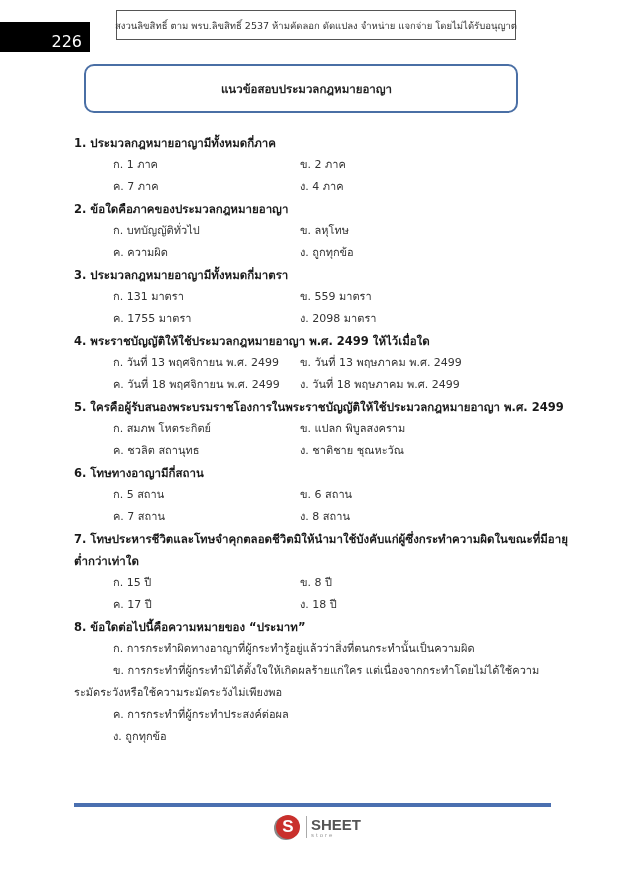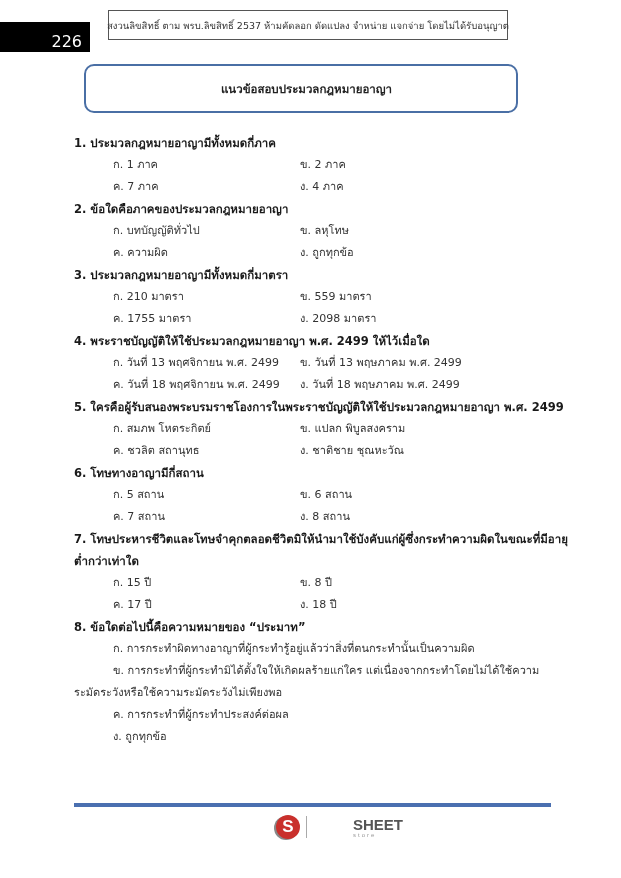--- a/index.html
+++ b/index.html
@@ -1,38 +1,38 @@
 <!DOCTYPE html>
 <html><head>
 <meta charset="utf-8">
 <style>
   html, body { margin:0; padding:0; background:#ffffff; }
   body { width:621px; height:878px; position:relative; overflow:hidden;
          font-family:"DejaVu Sans", "Liberation Sans", sans-serif; color:#222; }
   .page-num { position:absolute; left:0; top:22px; width:90px; height:30px; background:#000;
               color:#ffffff; font-size:16px; text-align:right; box-sizing:border-box; padding:10px 8px 0 0; }
-  .copyright { position:absolute; left:108px; top:10px; width:400px; height:30px; border:1px solid #555;
+  .copyright { position:absolute; left:116px; top:10px; width:400px; height:30px; border:1px solid #555;
                box-sizing:border-box; font-size:9.5px; color:#333; display:flex; align-items:center;
                justify-content:center; white-space:nowrap; }
   .title-box { position:absolute; left:84px; top:64px; width:434px; height:49px; border:2px solid #4a6fa5;
                border-radius:10px; box-sizing:border-box; display:flex; align-items:center;
                justify-content:center; font-size:11.5px; font-weight:bold; color:#222;padding-left:11px; }
   .content { position:absolute; left:74px; top:132px; width:480px; }
   .q { font-size:11.5px; font-weight:bold; line-height:22px; color:#1a1a1a; white-space:nowrap; }
   .opts { display:grid; grid-template-columns:187px 200px; padding-left:39px; }
   .opt { font-size:11px; line-height:22px; color:#333; white-space:nowrap; }
   .opt-full { font-size:11px; line-height:22px; color:#333; padding-left:39px; }
   .cont { font-size:11px; line-height:22px; color:#333; padding-left:0; }
   .footer-line { position:absolute; left:74px; top:803px; width:477px; height:4px; background:#4a6fb0; }
   .logo { position:absolute; left:276px; top:815px; display:flex; align-items:center; }
   .logo-s { width:24px; height:24px; border-radius:50%; background:#c9302c; position:relative;
             box-shadow: -2px 1px 0 #888; color:#fff; font-weight:bold; font-size:17px; line-height:24px;
             text-align:center; font-family:"Liberation Sans", sans-serif; }
   .logo-sep { width:1px; height:22px; background:#aaa; margin:0 4px 0 6px; }
-  .logo-text { display:flex; flex-direction:column; line-height:1;margin-left:42px; }
+  .logo-text { display:flex; flex-direction:column; line-height:1; }
   .logo-main { font-family:"Liberation Sans", sans-serif; font-weight:bold; font-size:15px; color:#555; }
   .logo-sub { font-family:"Liberation Sans", sans-serif; font-size:6px; color:#999; letter-spacing:2px; }
 </style>
 </head>
 <body>
 
 <div class="page-num">226</div>
 <div class="copyright">สงวนลิขสิทธิ์ ตาม พรบ.ลิขสิทธิ์ 2537 ห้ามคัดลอก ดัดแปลง จำหน่าย แจกจ่าย โดยไม่ได้รับอนุญาต</div>
 <div class="title-box">แนวข้อสอบประมวลกฎหมายอาญา</div>
 
@@ -54,21 +54,21 @@
       <div class="opt">ก. บทบัญญัติทั่วไป</div>
       <div class="opt">ข. ลหุโทษ</div>
       <div class="opt">ค. ความผิด</div>
       <div class="opt">ง. ถูกทุกข้อ</div>
     </div>
   </div>
 
   <div>
     <div class="q">3.  ประมวลกฎหมายอาญามีทั้งหมดกี่มาตรา</div>
     <div class="opts">
-      <div class="opt">ก. 210 มาตรา</div>
+      <div class="opt">ก. 131 มาตรา</div>
       <div class="opt">ข. 559 มาตรา</div>
       <div class="opt">ค. 1755 มาตรา</div>
       <div class="opt">ง. 2098 มาตรา</div>
     </div>
   </div>
 
   <div>
     <div class="q">4. พระราชบัญญัติให้ใช้ประมวลกฎหมายอาญา พ.ศ. 2499 ให้ไว้เมื่อใด</div>
     <div class="opts">
       <div class="opt">ก. วันที่ 13 พฤศจิกายน พ.ศ. 2499</div>

